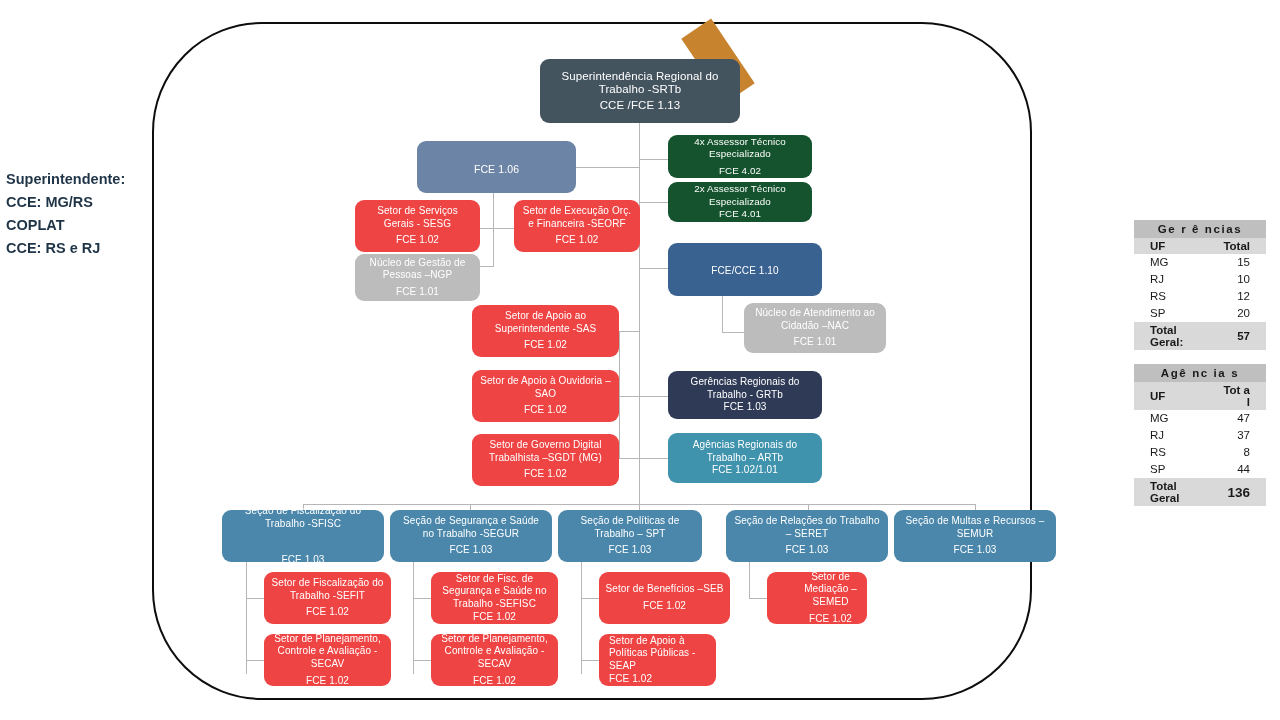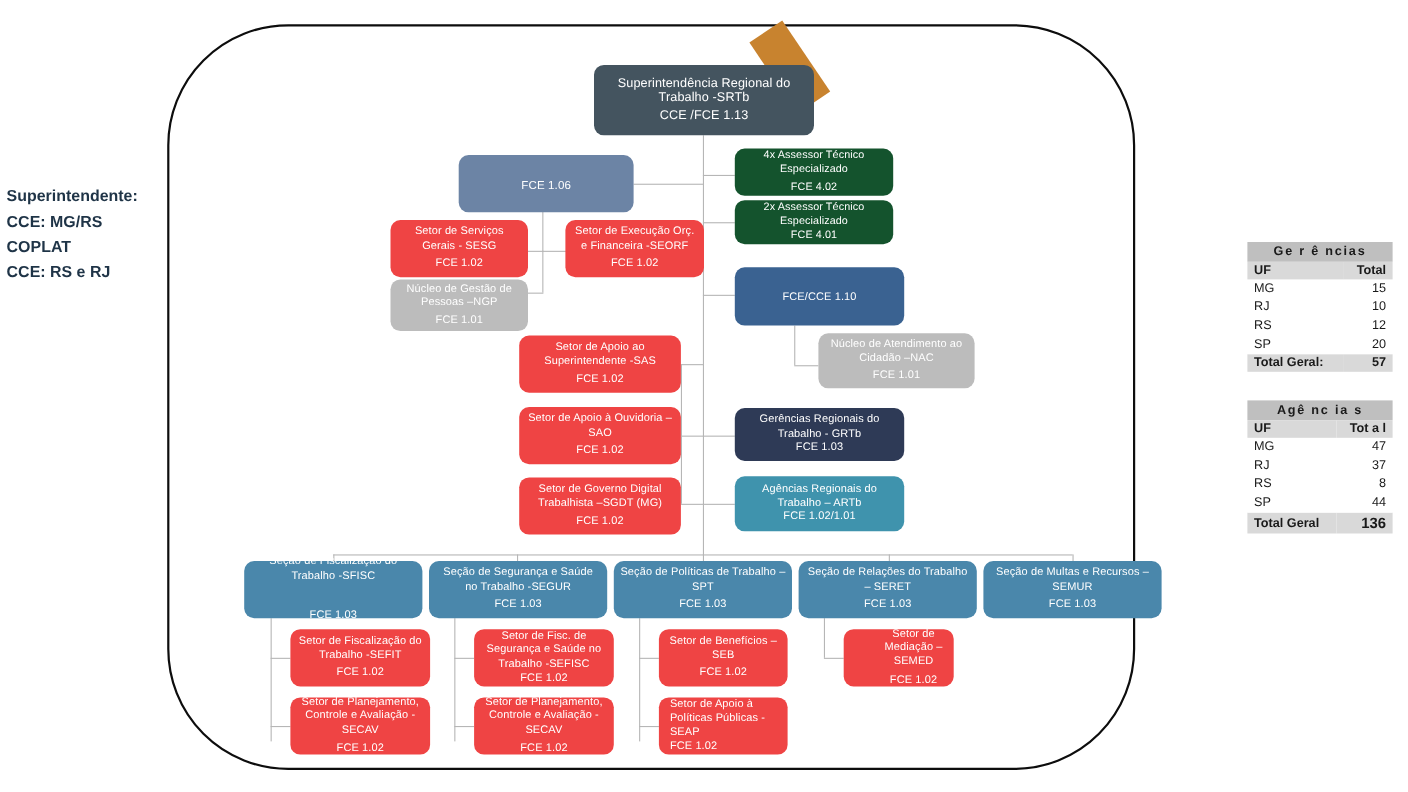--- a/index.html
+++ b/index.html
@@ -66,21 +66,21 @@
   .c-lblue {background:#14532d;}
   .c-navy  {background:#3a6291;}
   .c-dnavy {background:#2e3a56;}
   .c-teal  {background:#3f93ad;}
   .c-steel {background:#4a87ab;}
   .c-gray  {background:#ef4444;}
   .c-lgray {background:#bcbcbc;}
 
   
   .tbl{position:absolute;width:132px;border-collapse:collapse;font-size:11.5px;color:#1a1a1a;}
-  .tbl td,.tbl th{padding:2px 6px;text-align:left;font-weight:normal;}
+  .tbl td,.tbl th{padding:2px 16px;text-align:left;font-weight:normal;}
   .tbl .num{text-align:right;margin-top:47px;}
   .tbl .hdr-title{background:#bfbfbf;text-align:center;font-weight:bold;padding:3px 4px;letter-spacing:1.6px;}
   .tbl .hdr-col{background:#d9d9d9;font-weight:bold;}
   .tbl .hdr-col.num{text-align:right;}
   .tbl .tot td{background:#d9d9d9;font-weight:bold;}
   .tbl .tot td.num{text-align:right;}
   .tbl tr.body td{border-bottom:1px solid #ffffff;}
 </style>
 </head>
 <body>
@@ -213,21 +213,21 @@
   <div class="node c-steel" style="left:222px;top:510px;width:162px;height:52px;font-size:10px;gap:20px;">
     <span class="t">Seção de Fiscalização do Trabalho -SFISC</span>
     <span class="code">FCE 1.03</span>
   </div>
 
   <div class="node c-steel" style="left:390px;top:510px;width:162px;height:52px;font-size:10px;">
     <span class="t">Seção de Segurança e Saúde no Trabalho -SEGUR</span>
     <span class="code">FCE 1.03</span>
   </div>
 
-  <div class="node c-steel" style="left:558px;top:510px;width:162px;height:52px;font-size:10px;">
+  <div class="node c-steel" style="left:558px;top:510px;width:144px;height:52px;font-size:10px;">
     <span class="t">Seção de Políticas de Trabalho – SPT</span>
     <span class="code">FCE 1.03</span>
   </div>
 
   <div class="node c-steel" style="left:726px;top:510px;width:162px;height:52px;font-size:10px;">
     <span class="t">Seção de Relações do Trabalho – SERET</span>
     <span class="code">FCE 1.03</span>
   </div>
 
   <div class="node c-steel" style="left:894px;top:510px;width:162px;height:52px;font-size:10px;">
@@ -248,21 +248,21 @@
   <div class="node c-gray" style="left:431px;top:572px;width:127px;height:52px;font-size:10px;">
     <span class="t">Setor de Fisc. de Segurança e Saúde no Trabalho -SEFISC</span>
     <span class="code" style="margin-top:0;">FCE 1.02</span>
   </div>
 
   <div class="node c-gray" style="left:431px;top:634px;width:127px;height:52px;font-size:10px;">
     <span class="t">Setor de Planejamento, Controle e Avaliação -SECAV</span>
     <span class="code">FCE 1.02</span>
   </div>
 
-  <div class="node c-gray" style="left:599px;top:572px;width:117px;height:52px;font-size:10px;">
+  <div class="node c-gray" style="left:599px;top:572px;width:131px;height:52px;font-size:10px;">
     <span class="t">Setor de Benefícios –SEB</span>
     <span class="code">FCE 1.02</span>
   </div>
 
   <div class="node c-gray" style="left:599px;top:634px;width:117px;height:52px;font-size:10px;align-items:flex-start;text-align:left;padding-left:10px;">
     <span class="t">Setor de Apoio à Políticas Públicas -SEAP</span>
     <span class="code" style="margin-top:0;">FCE 1.02</span>
   </div>
 
   <div class="node c-gray" style="left:767px;top:572px;width:100px;height:52px;font-size:10px;padding-left:33px;">

